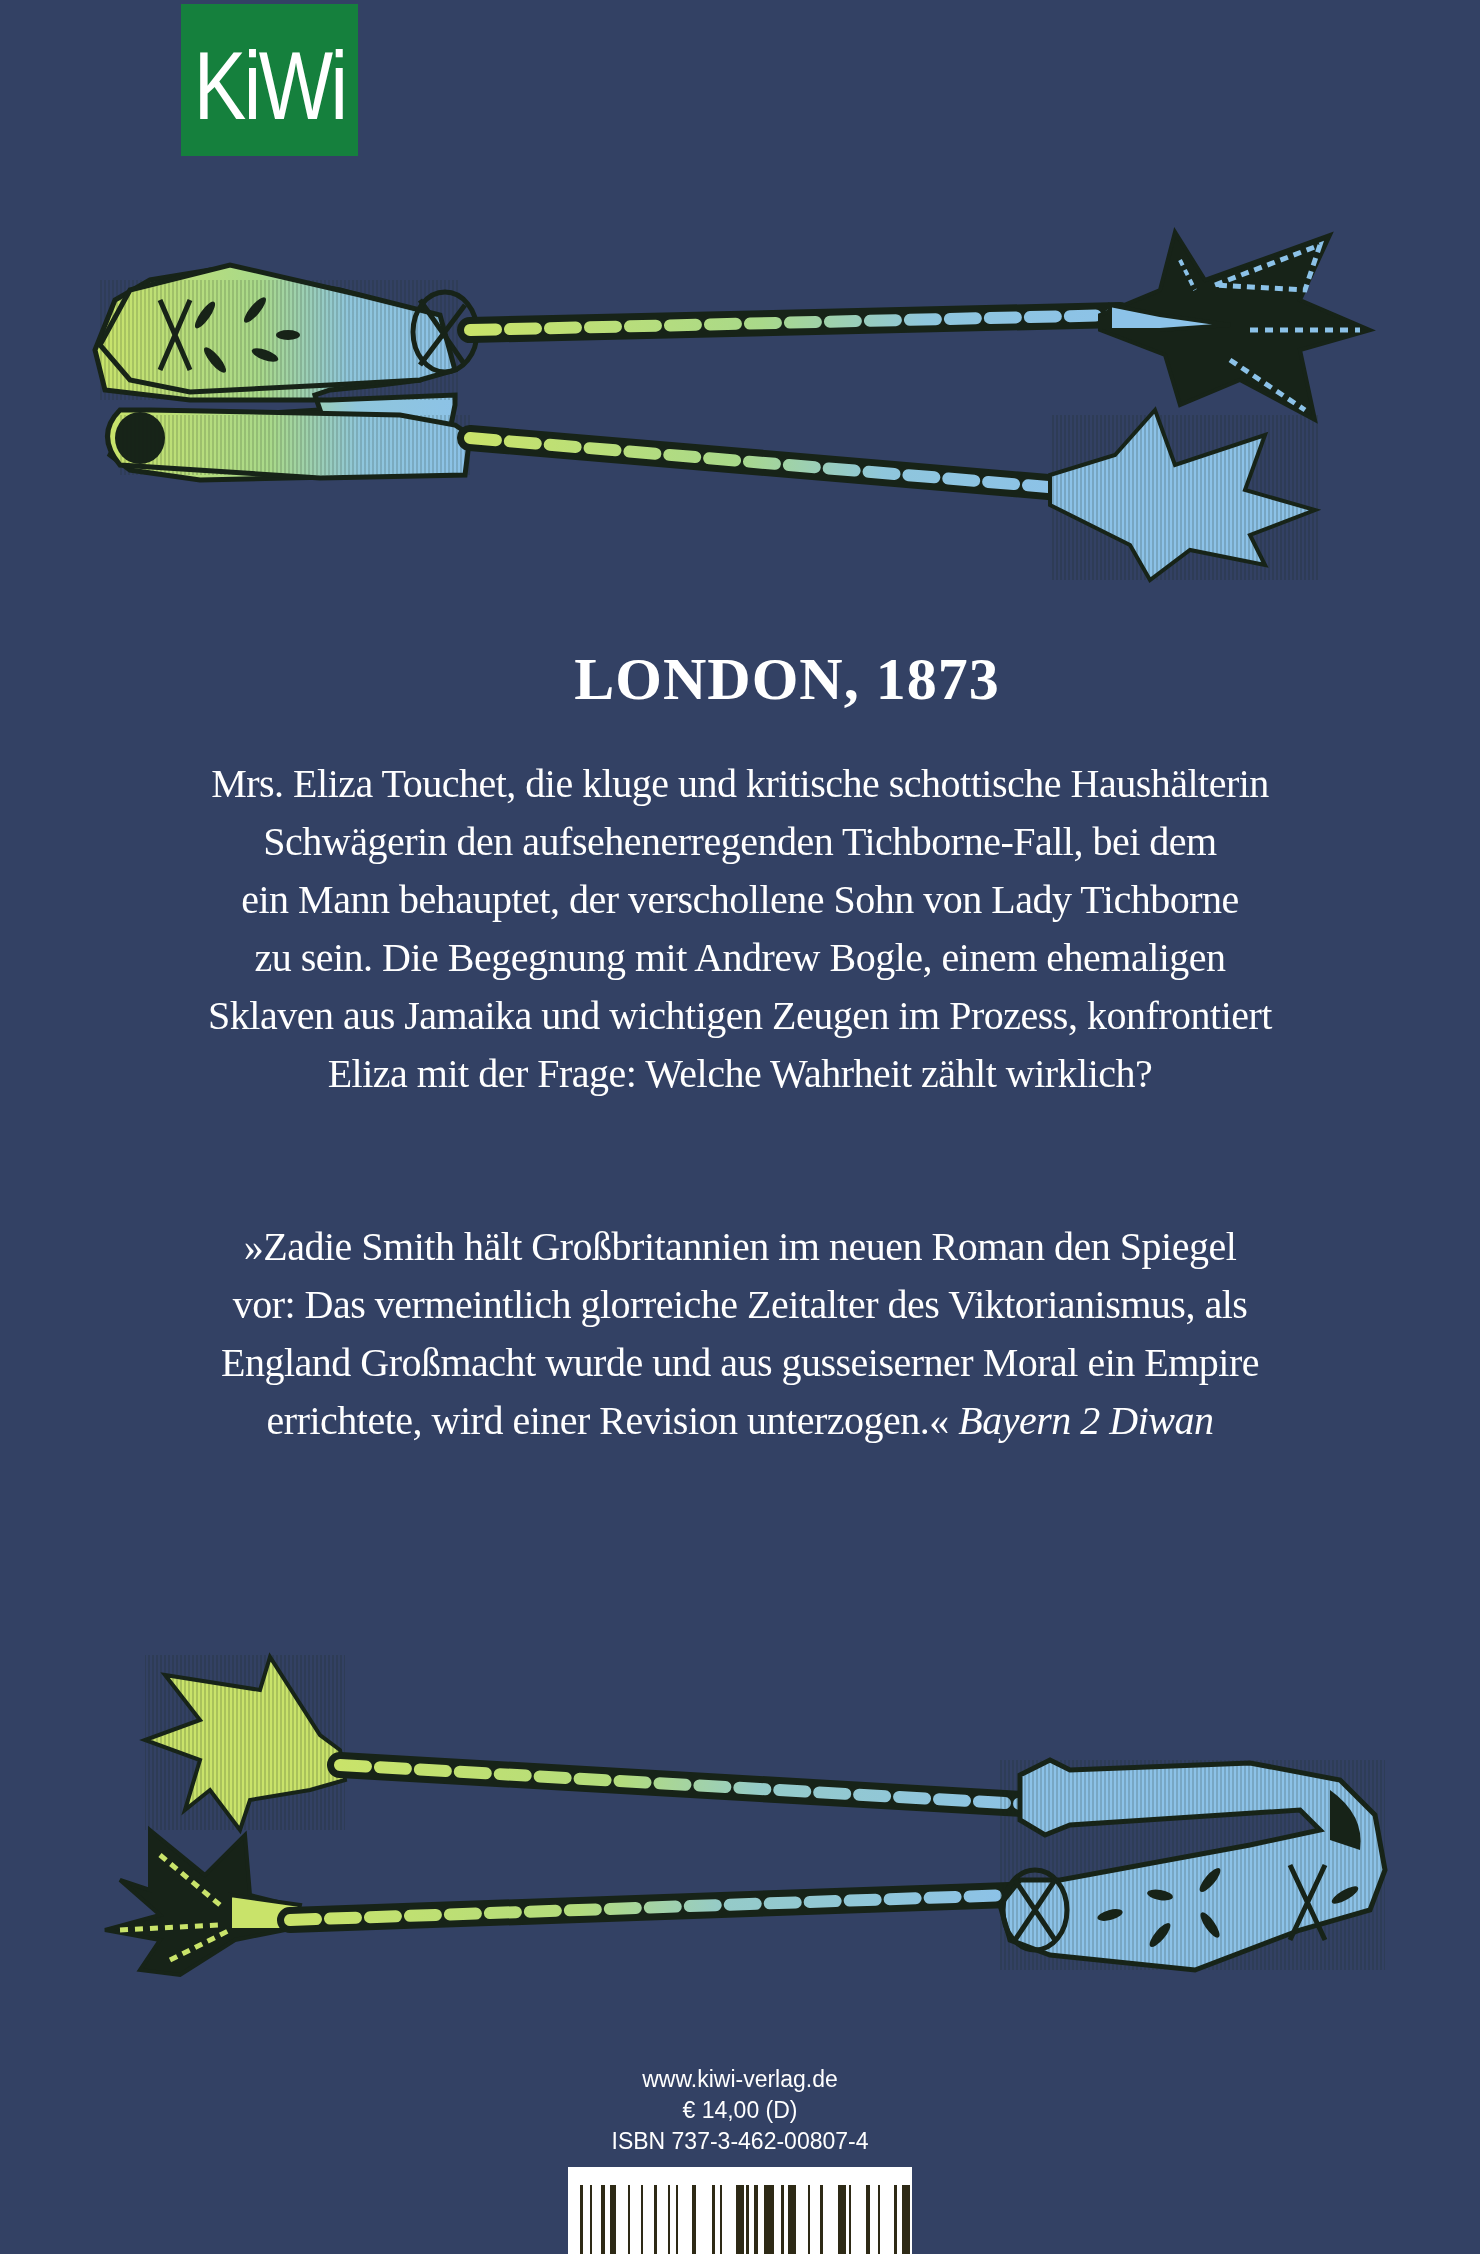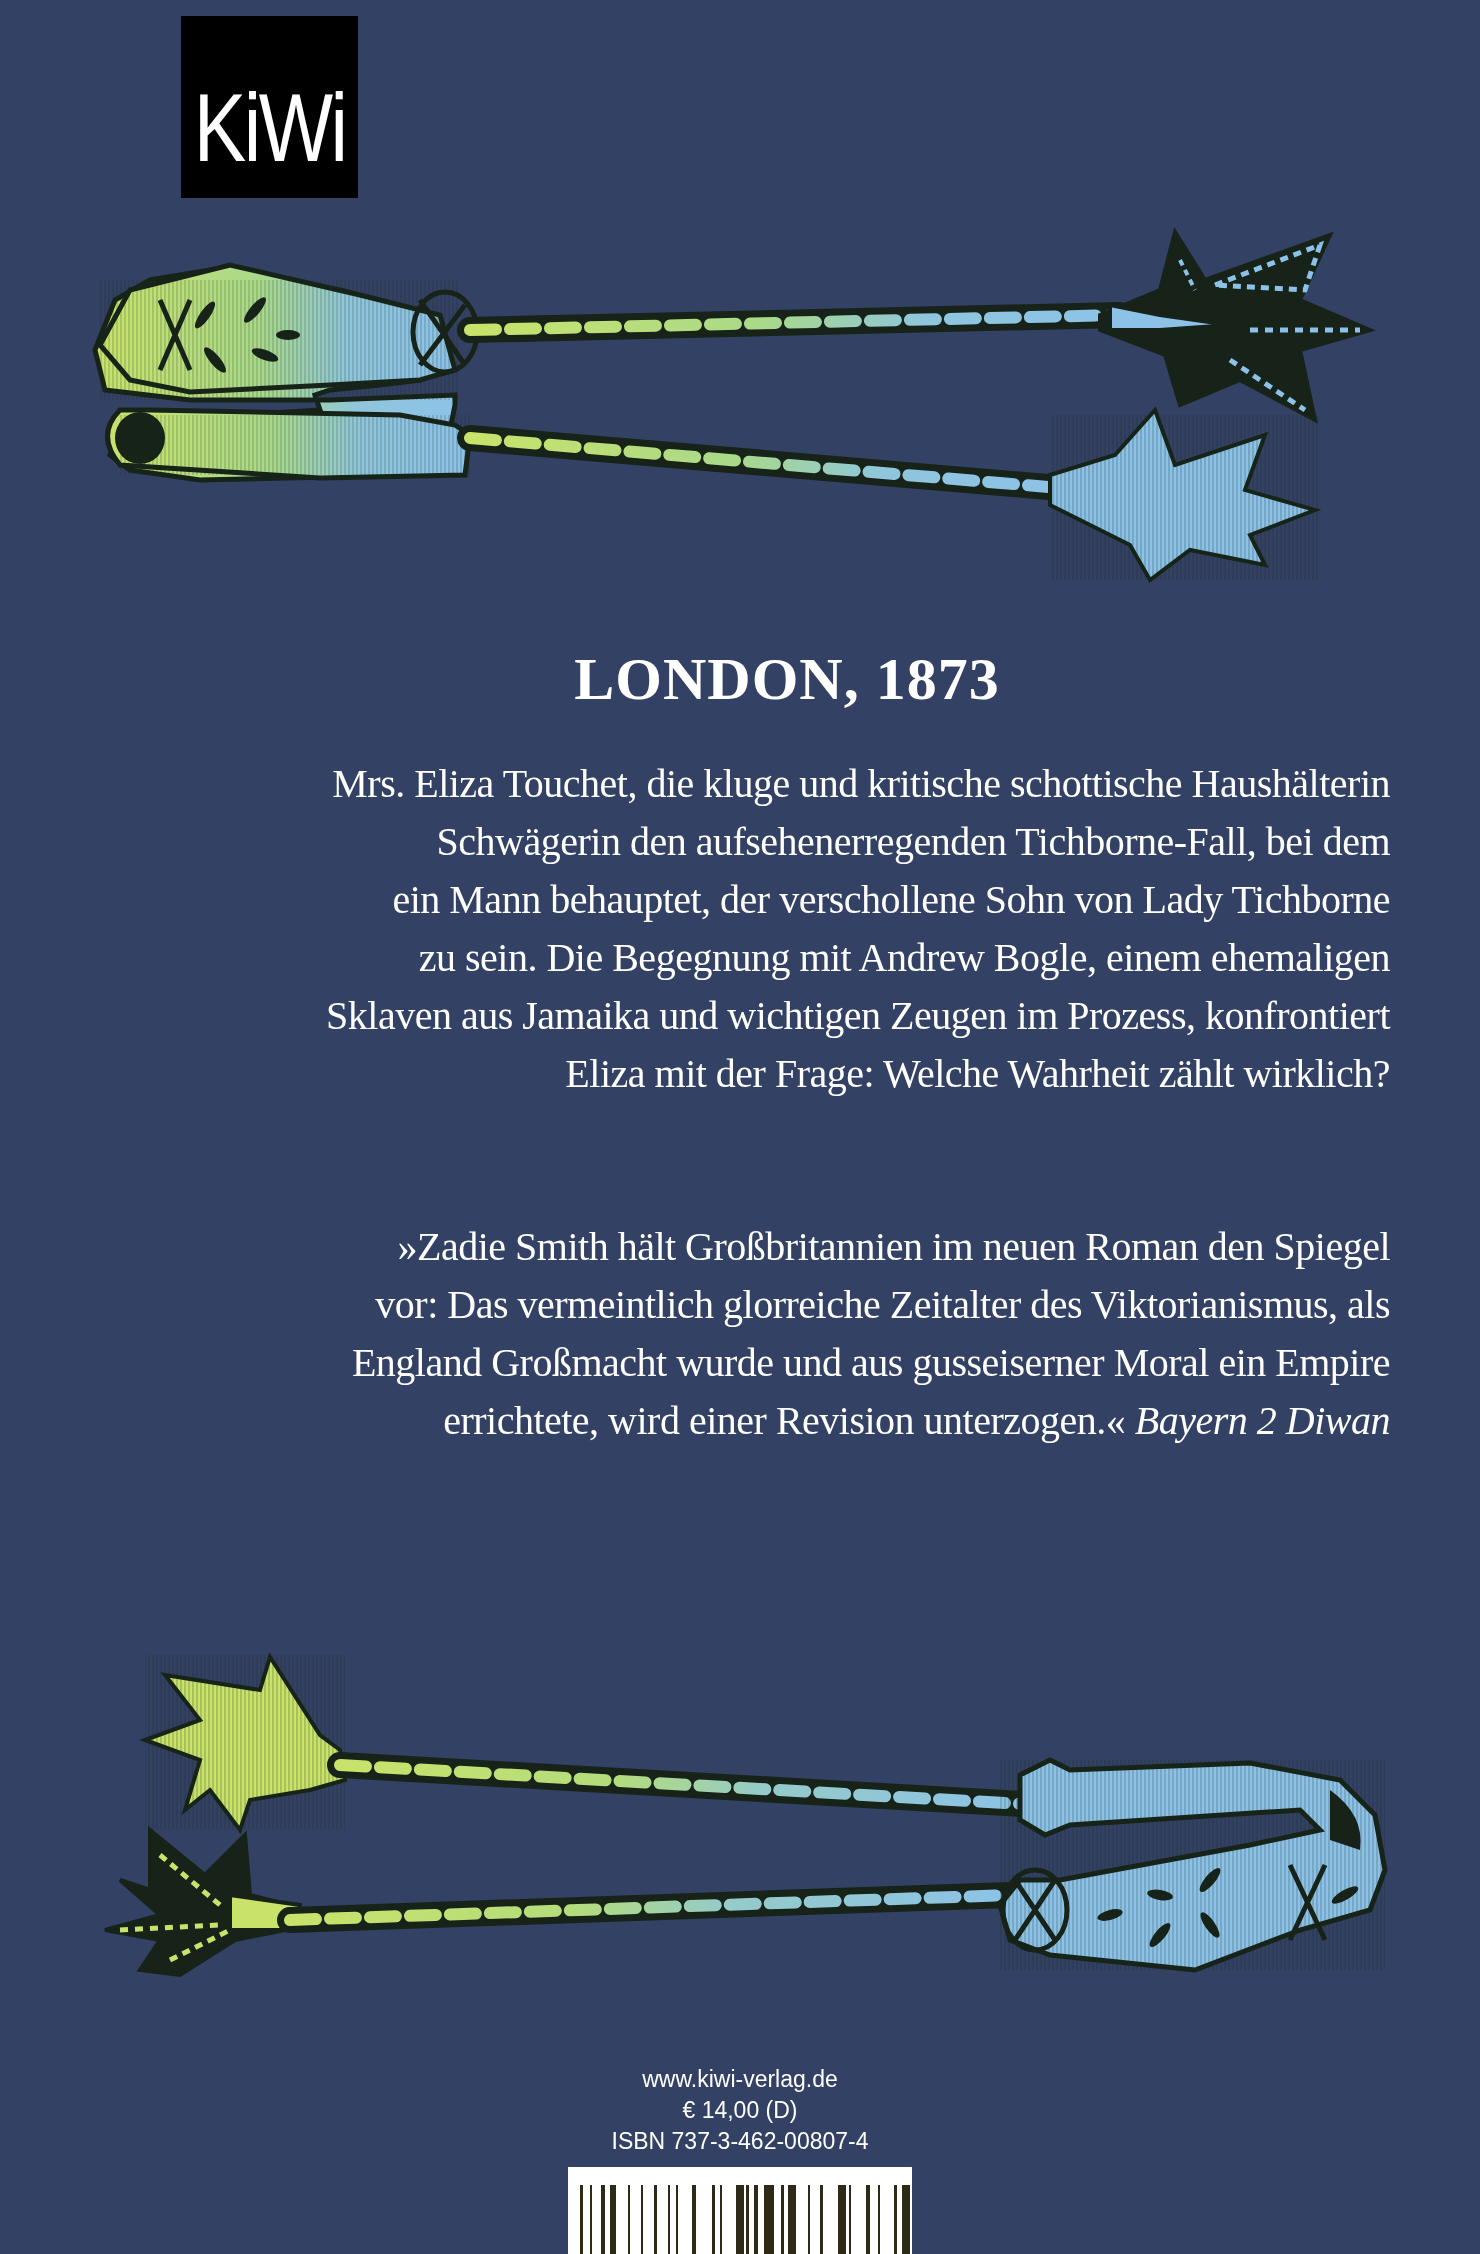--- a/index.html
+++ b/index.html
@@ -4,37 +4,37 @@
 <style>
   html, body { margin: 0; padding: 0; }
   body {
     width: 1480px; height: 2254px; overflow: hidden;
     background: #334164;
     position: relative;
     font-family: "Liberation Serif", "DejaVu Serif", serif;
     color: #ffffff;
   }
   .logo {
-    position: absolute; left: 181px; top: 16px; width: 177px; height: 182px;
-    background: #000000;
+    position: absolute; left: 181px; top: 4px; width: 177px; height: 152px;
+    background: #15803d;
     display: flex; align-items: flex-end; justify-content: center;
   }
   .logo-text {
     font-family: "Liberation Sans", "DejaVu Sans", sans-serif;
     font-size: 96px; line-height: 1; color: #ffffff; letter-spacing: -3px;
     padding-bottom: 22px; transform: scaleX(0.82); font-weight: 400;
   }
   .illus { position: absolute; left: 0; width: 1480px; }
   .illus svg { display: block; }
   .title {
     position: absolute; left: 0; width: 1480px; top: 645px;
     text-align: center; font-size: 60px; font-weight: 700; letter-spacing: 1px; padding-left: 47px;
   }
   .blurb, .quote {
-    position: absolute; left: 90px; width: 1300px; text-align: right;
+    position: absolute; left: 90px; width: 1300px; text-align: center;
     font-size: 40px; line-height: 58px;
   }
   .blurb { top: 755px; }
   .quote { top: 1218px; }
   .blurb span.line, .quote span.line { display: block; white-space: nowrap; letter-spacing: -0.5px; }
   .source { font-style: italic; }
   .imprint {
     position: absolute; left: 0; width: 1480px; top: 2064px;
     text-align: center;
     font-family: "Liberation Sans", "DejaVu Sans", sans-serif;

